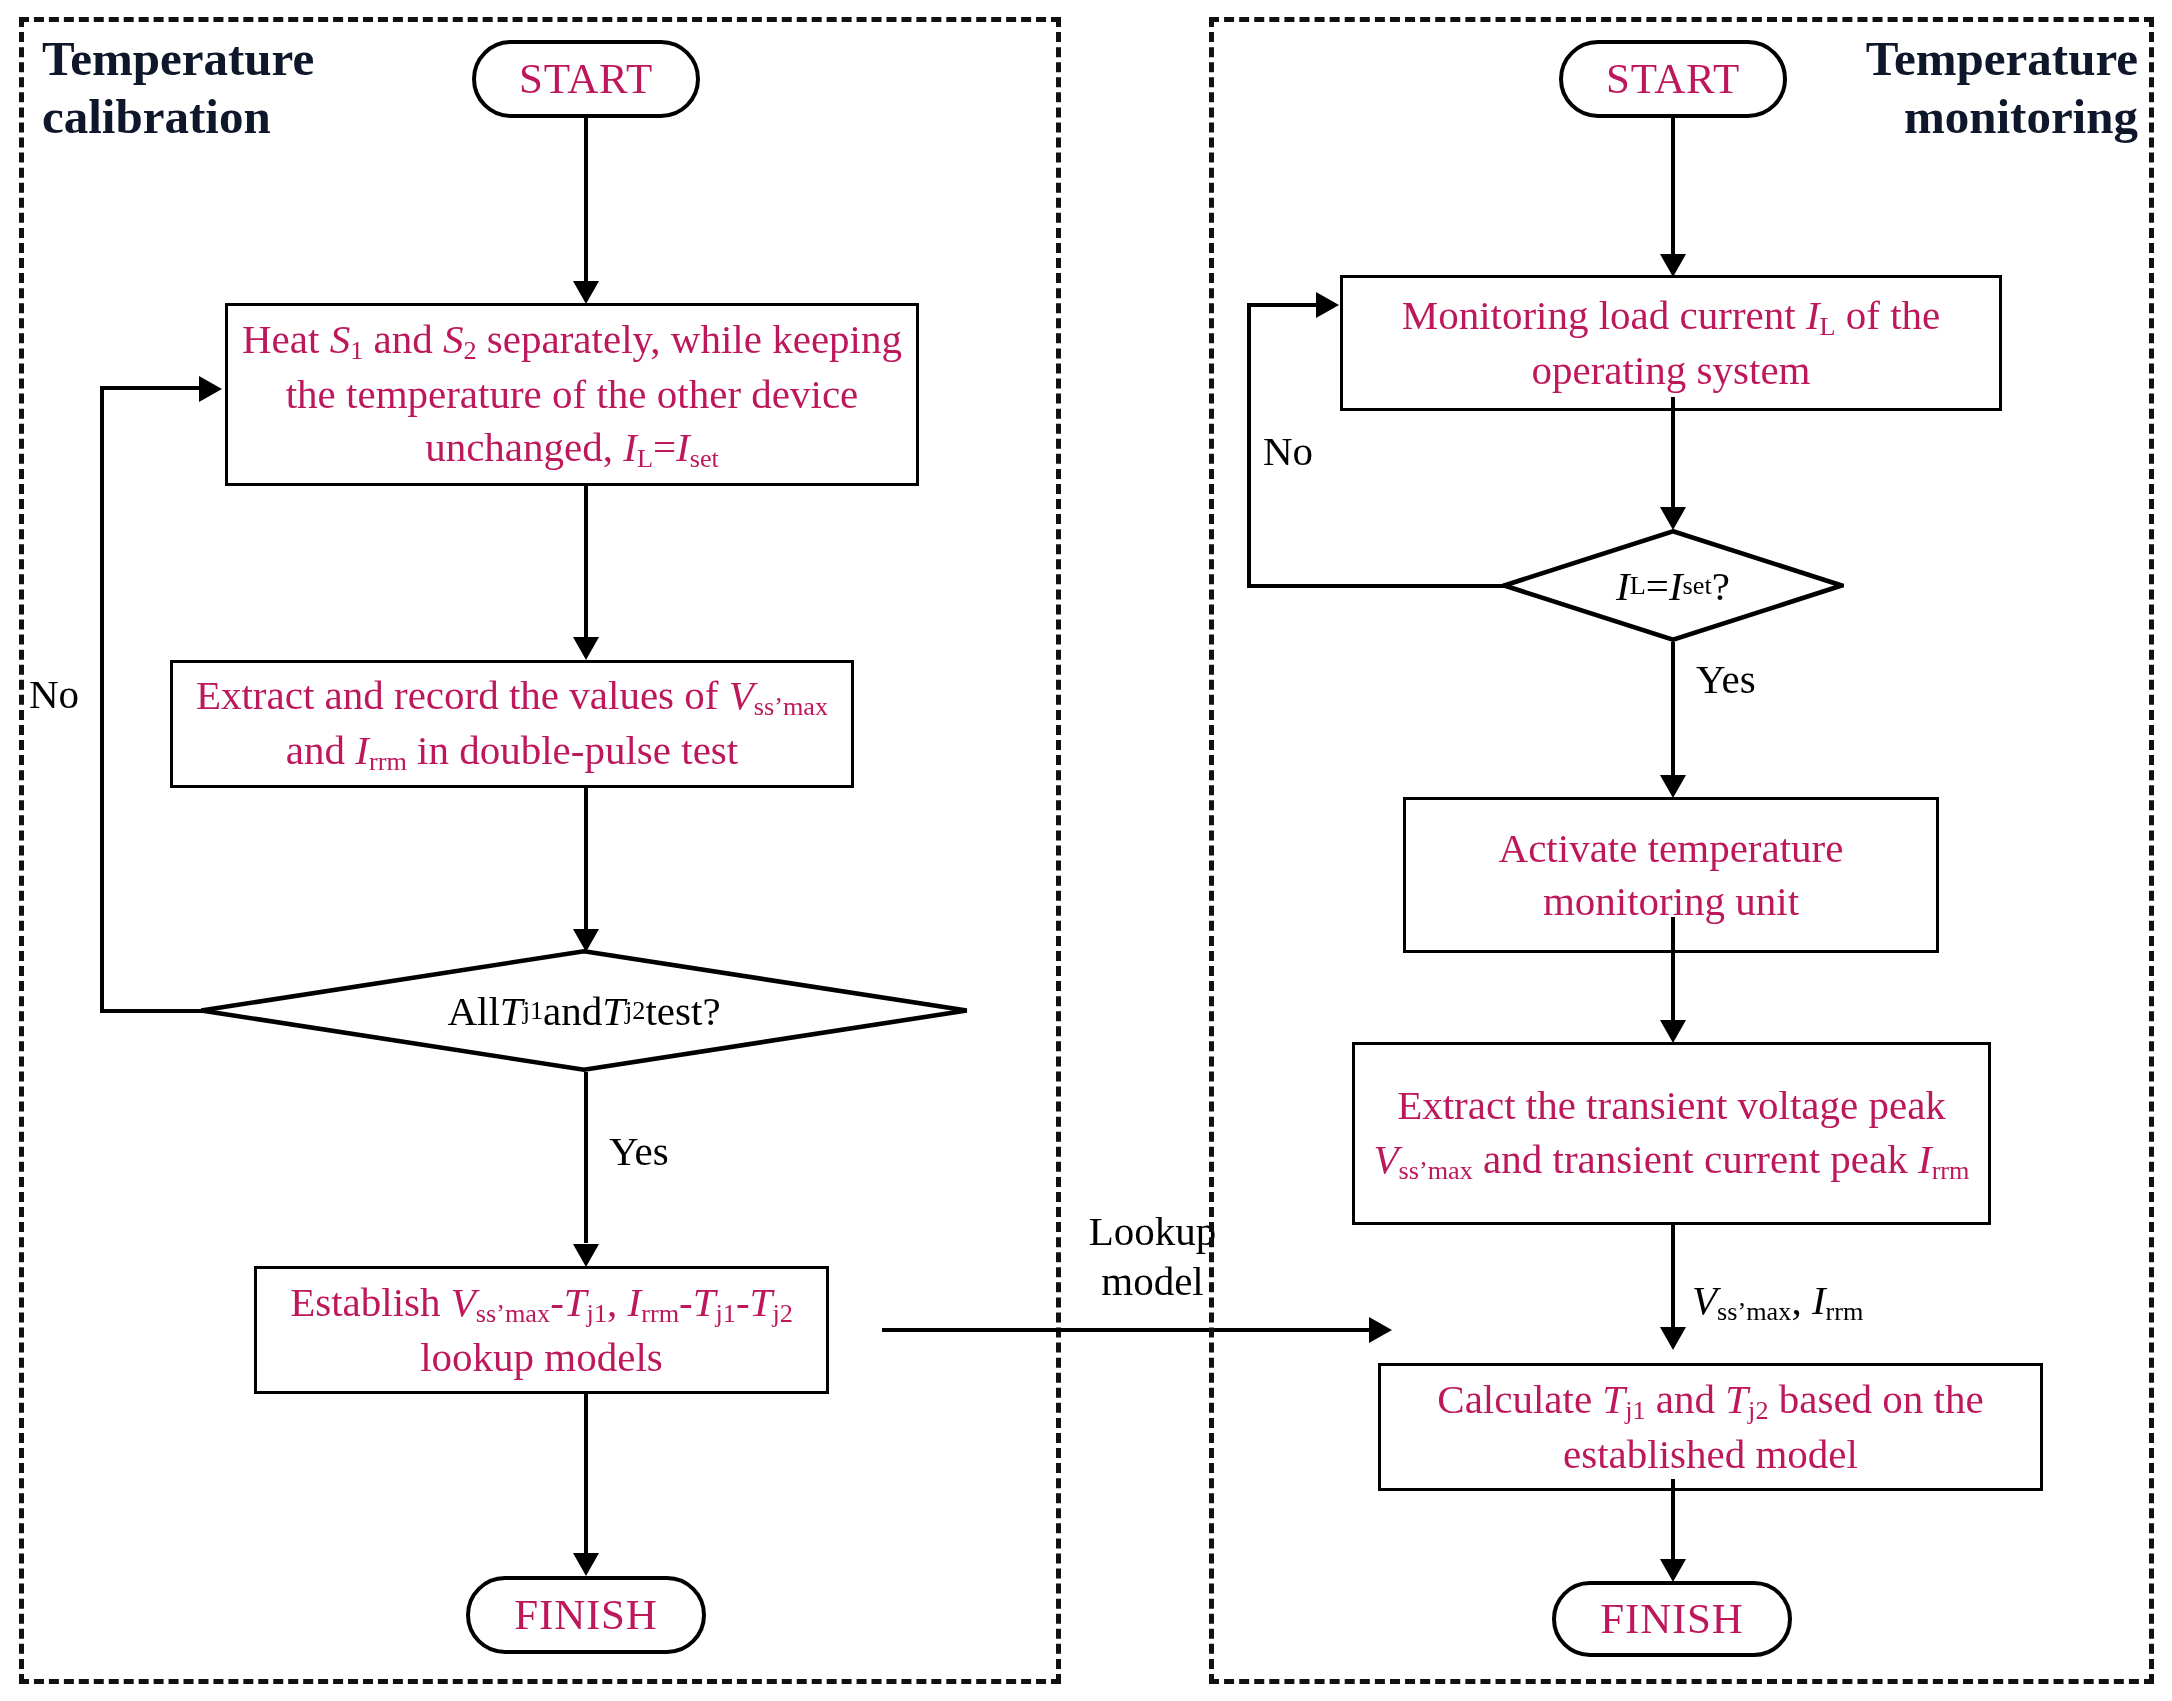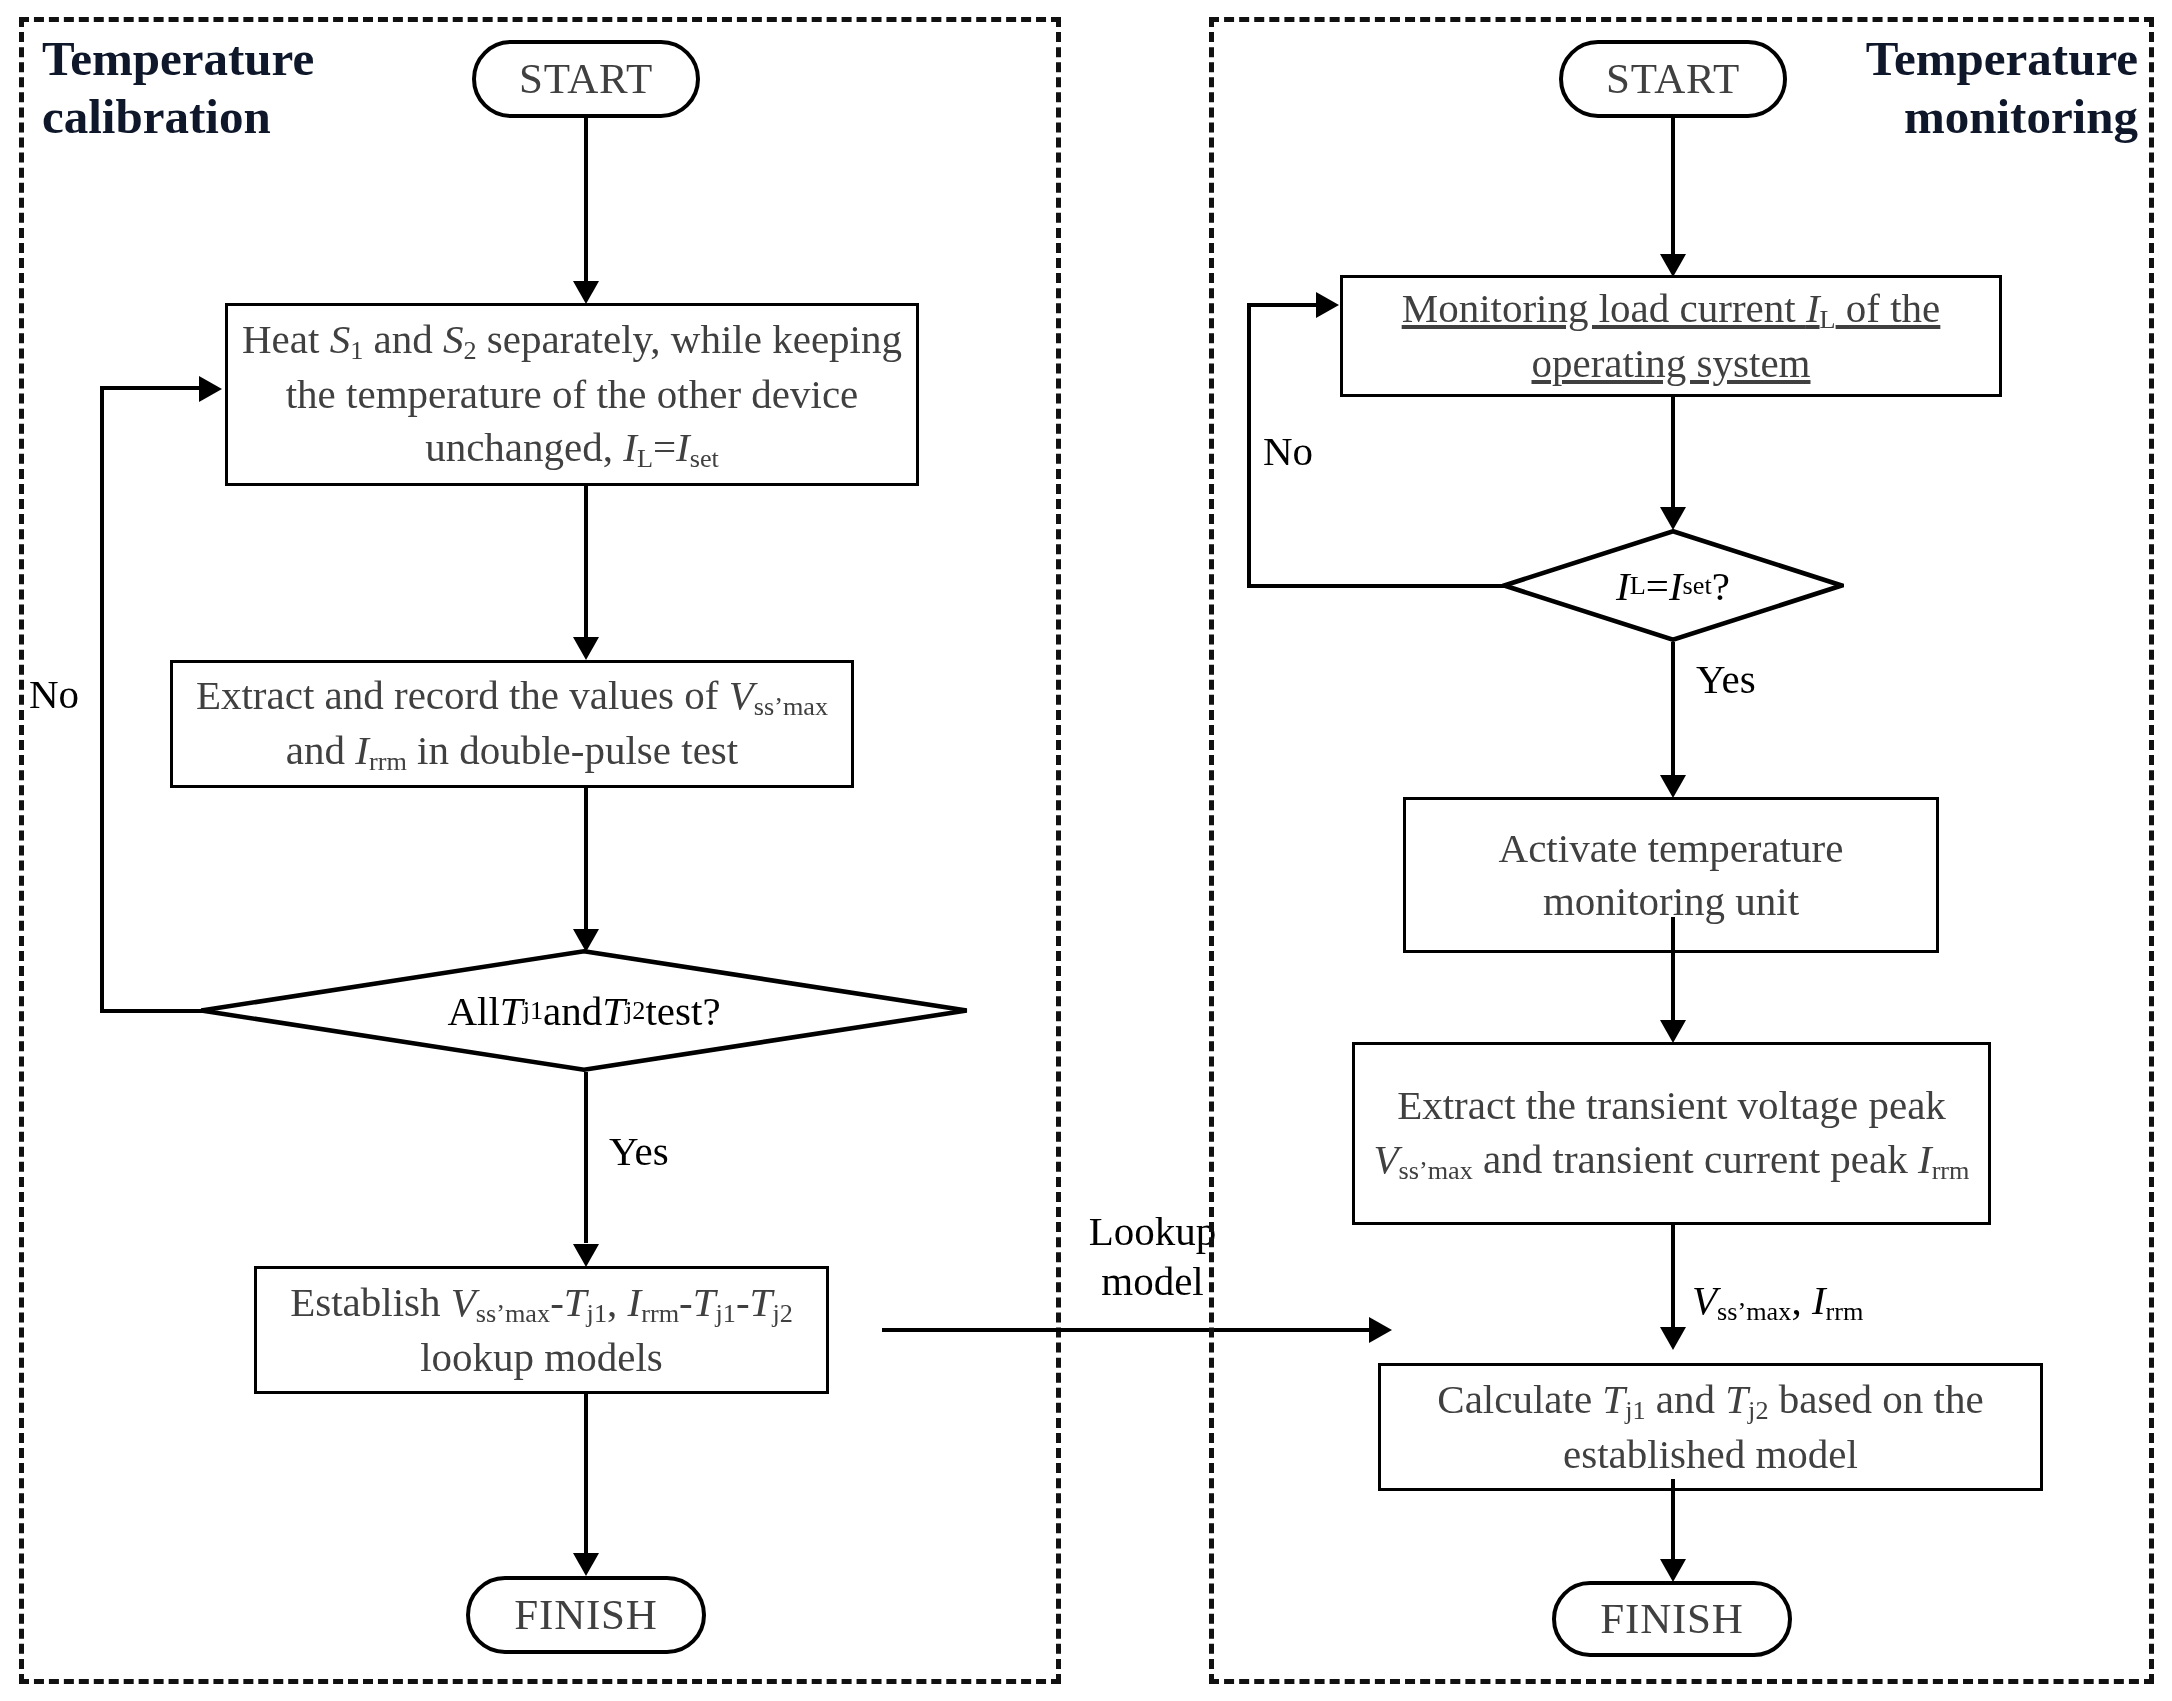--- a/index.html
+++ b/index.html
@@ -39,21 +39,21 @@
 
   
   .node {
     position: absolute;
     box-sizing: border-box;
     background: #ffffff;
     display: flex;
     align-items: center;
     justify-content: center;
     text-align: center;
-    color: #404040;
+    color: #be185d;
     font-size: 41px;
     line-height: 1.30;
     padding: 9px 9px;
   }
   .proc {
     border: 3.8px solid #000000;
   }
   .terminator {
     border: 4.6px solid #000000;
     border-radius: 760px;
@@ -202,21 +202,21 @@
   <div class="panel-title title-right" style="left:1765px; top:30px; width:373px;">Temperature
 monitoring</div>
 
   <div class="node terminator" style="left:1559px; top:40px; width:228px; height:78px;">
     <span>START</span>
   </div>
 
   <div class="vline" style="left:1671px; top:117px; height:137px;"></div>
   <div class="arrow-down" style="left:1660px; top:254px;"></div>
 
-  <div class="node proc" style="left:1340px; top:275px; width:662px; height:122px;text-decoration:underline;">
+  <div class="node proc" style="left:1340px; top:275px; width:662px; height:136px;">
     <div>
       Monitoring load current <i class="var">I</i><sub>L</sub> of
       the operating system
     </div>
   </div>
 
   <div class="vline" style="left:1671px; top:397px; height:110px;"></div>
   <div class="arrow-down" style="left:1660px; top:507px;"></div>
 
   <div class="decision" style="left:1502px; top:529px; width:342px; height:113px;">

